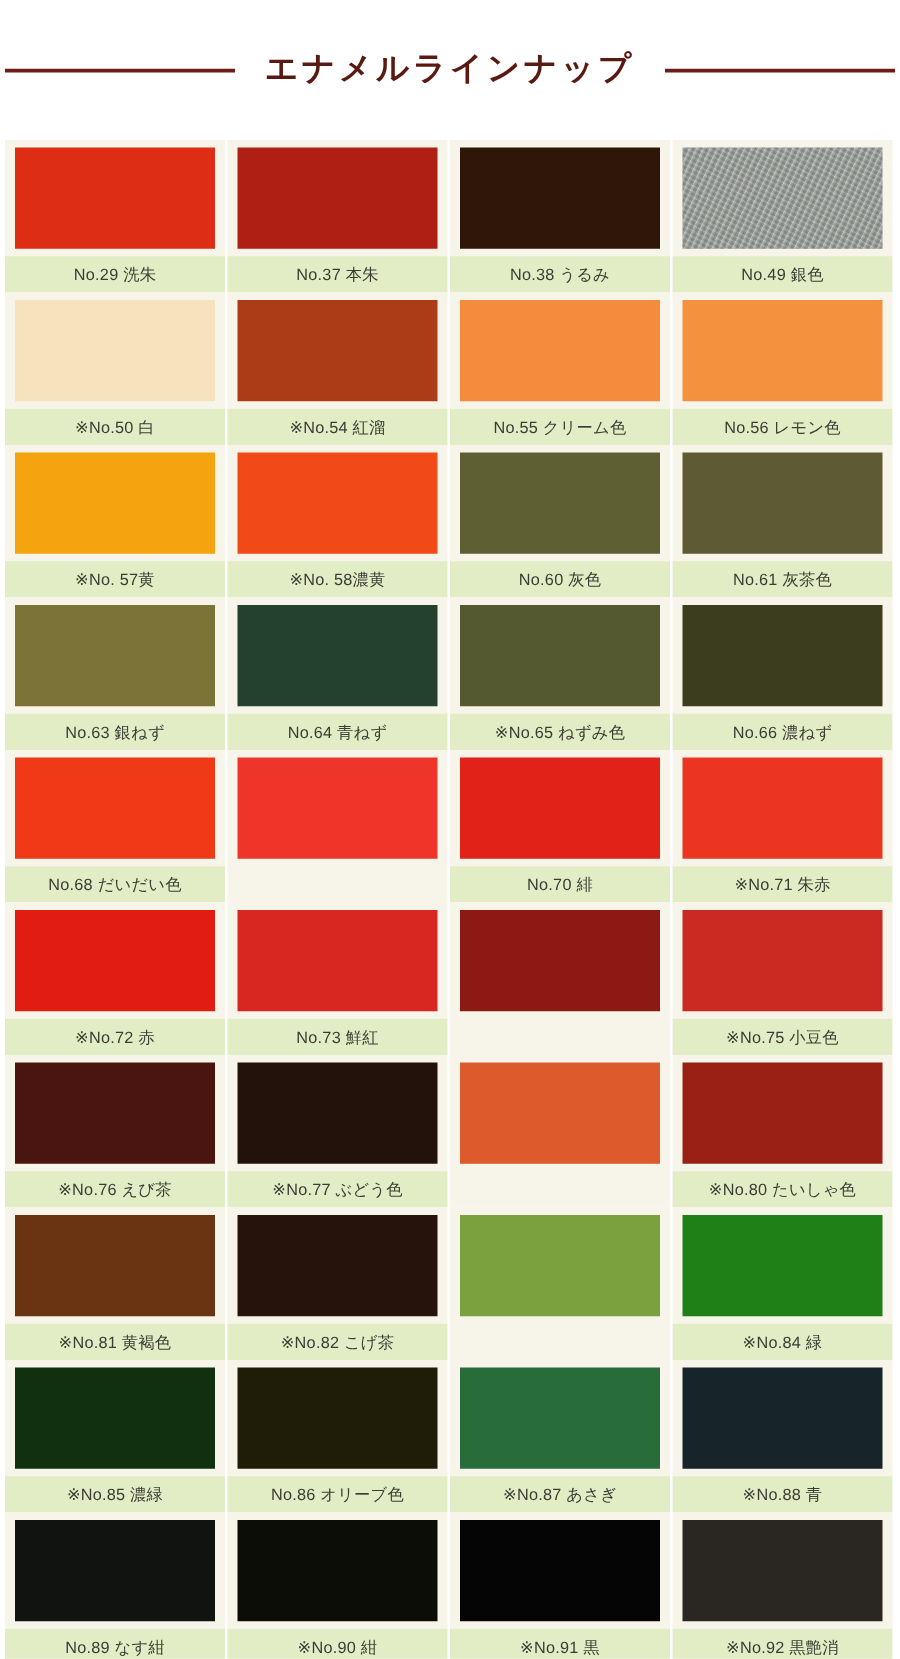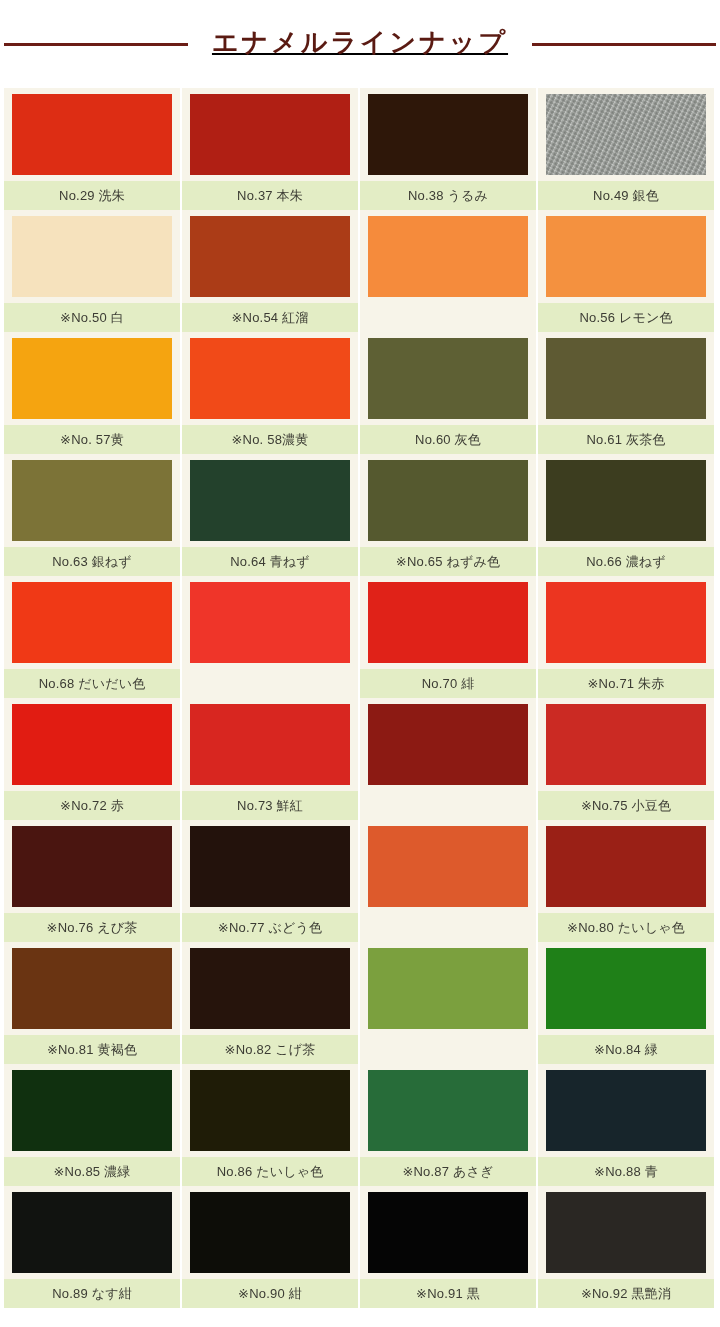--- a/index.html
+++ b/index.html
@@ -9,28 +9,27 @@
   body {
     width: 720px;
     height: 1327px;
     background: #ffffff;
     font-family: "Liberation Sans", "DejaVu Sans", sans-serif;
     overflow: hidden;
   }
 
   
   .header {
-    height: 88px;
+    height: 112px;
     display: flex;
     align-items: center;
     justify-content: center;
     gap: 8px;
     padding: 0 4px;
     box-sizing: border-box;
-    text-decoration: underline;
   }
   .rule {
     flex: 1 1 auto;
     height: 3px;
     background: #6b1d16;
   }
   .rule-left  { margin-right: 16px; }
   .rule-right { margin-left: 16px; }
   .title {
     font-family: "Liberation Serif", "DejaVu Serif", serif;
@@ -156,20 +155,23 @@
         <div class="chip" style="background-color: rgb(171, 60, 23);"></div>
       </div>
       <div class="label-band">
         <span class="label-text">※No.54 紅溜</span>
       </div>
     </div>
     <div class="swatch-card">
       <div class="chip-wrap">
         <div class="chip" style="background-color: rgb(245, 139, 60);"></div>
       </div>
+      <div class="label-band">
+        <span class="label-text">No.55 クリーム色</span>
+      </div>
     </div>
     <div class="swatch-card">
       <div class="chip-wrap">
         <div class="chip" style="background-color: rgb(244, 145, 63);"></div>
       </div>
       <div class="label-band">
         <span class="label-text">No.56 レモン色</span>
       </div>
     </div>
     <div class="swatch-card">
@@ -358,21 +360,21 @@
       </div>
       <div class="label-band">
         <span class="label-text">※No.85 濃緑</span>
       </div>
     </div>
     <div class="swatch-card">
       <div class="chip-wrap">
         <div class="chip" style="background-color: rgb(31, 28, 7);"></div>
       </div>
       <div class="label-band">
-        <span class="label-text">No.86 たいしゃ色</span>
+        <span class="label-text">No.86 オリーブ色</span>
       </div>
     </div>
     <div class="swatch-card">
       <div class="chip-wrap">
         <div class="chip" style="background-color: rgb(39, 108, 57);"></div>
       </div>
       <div class="label-band">
         <span class="label-text">※No.87 あさぎ</span>
       </div>
     </div>

